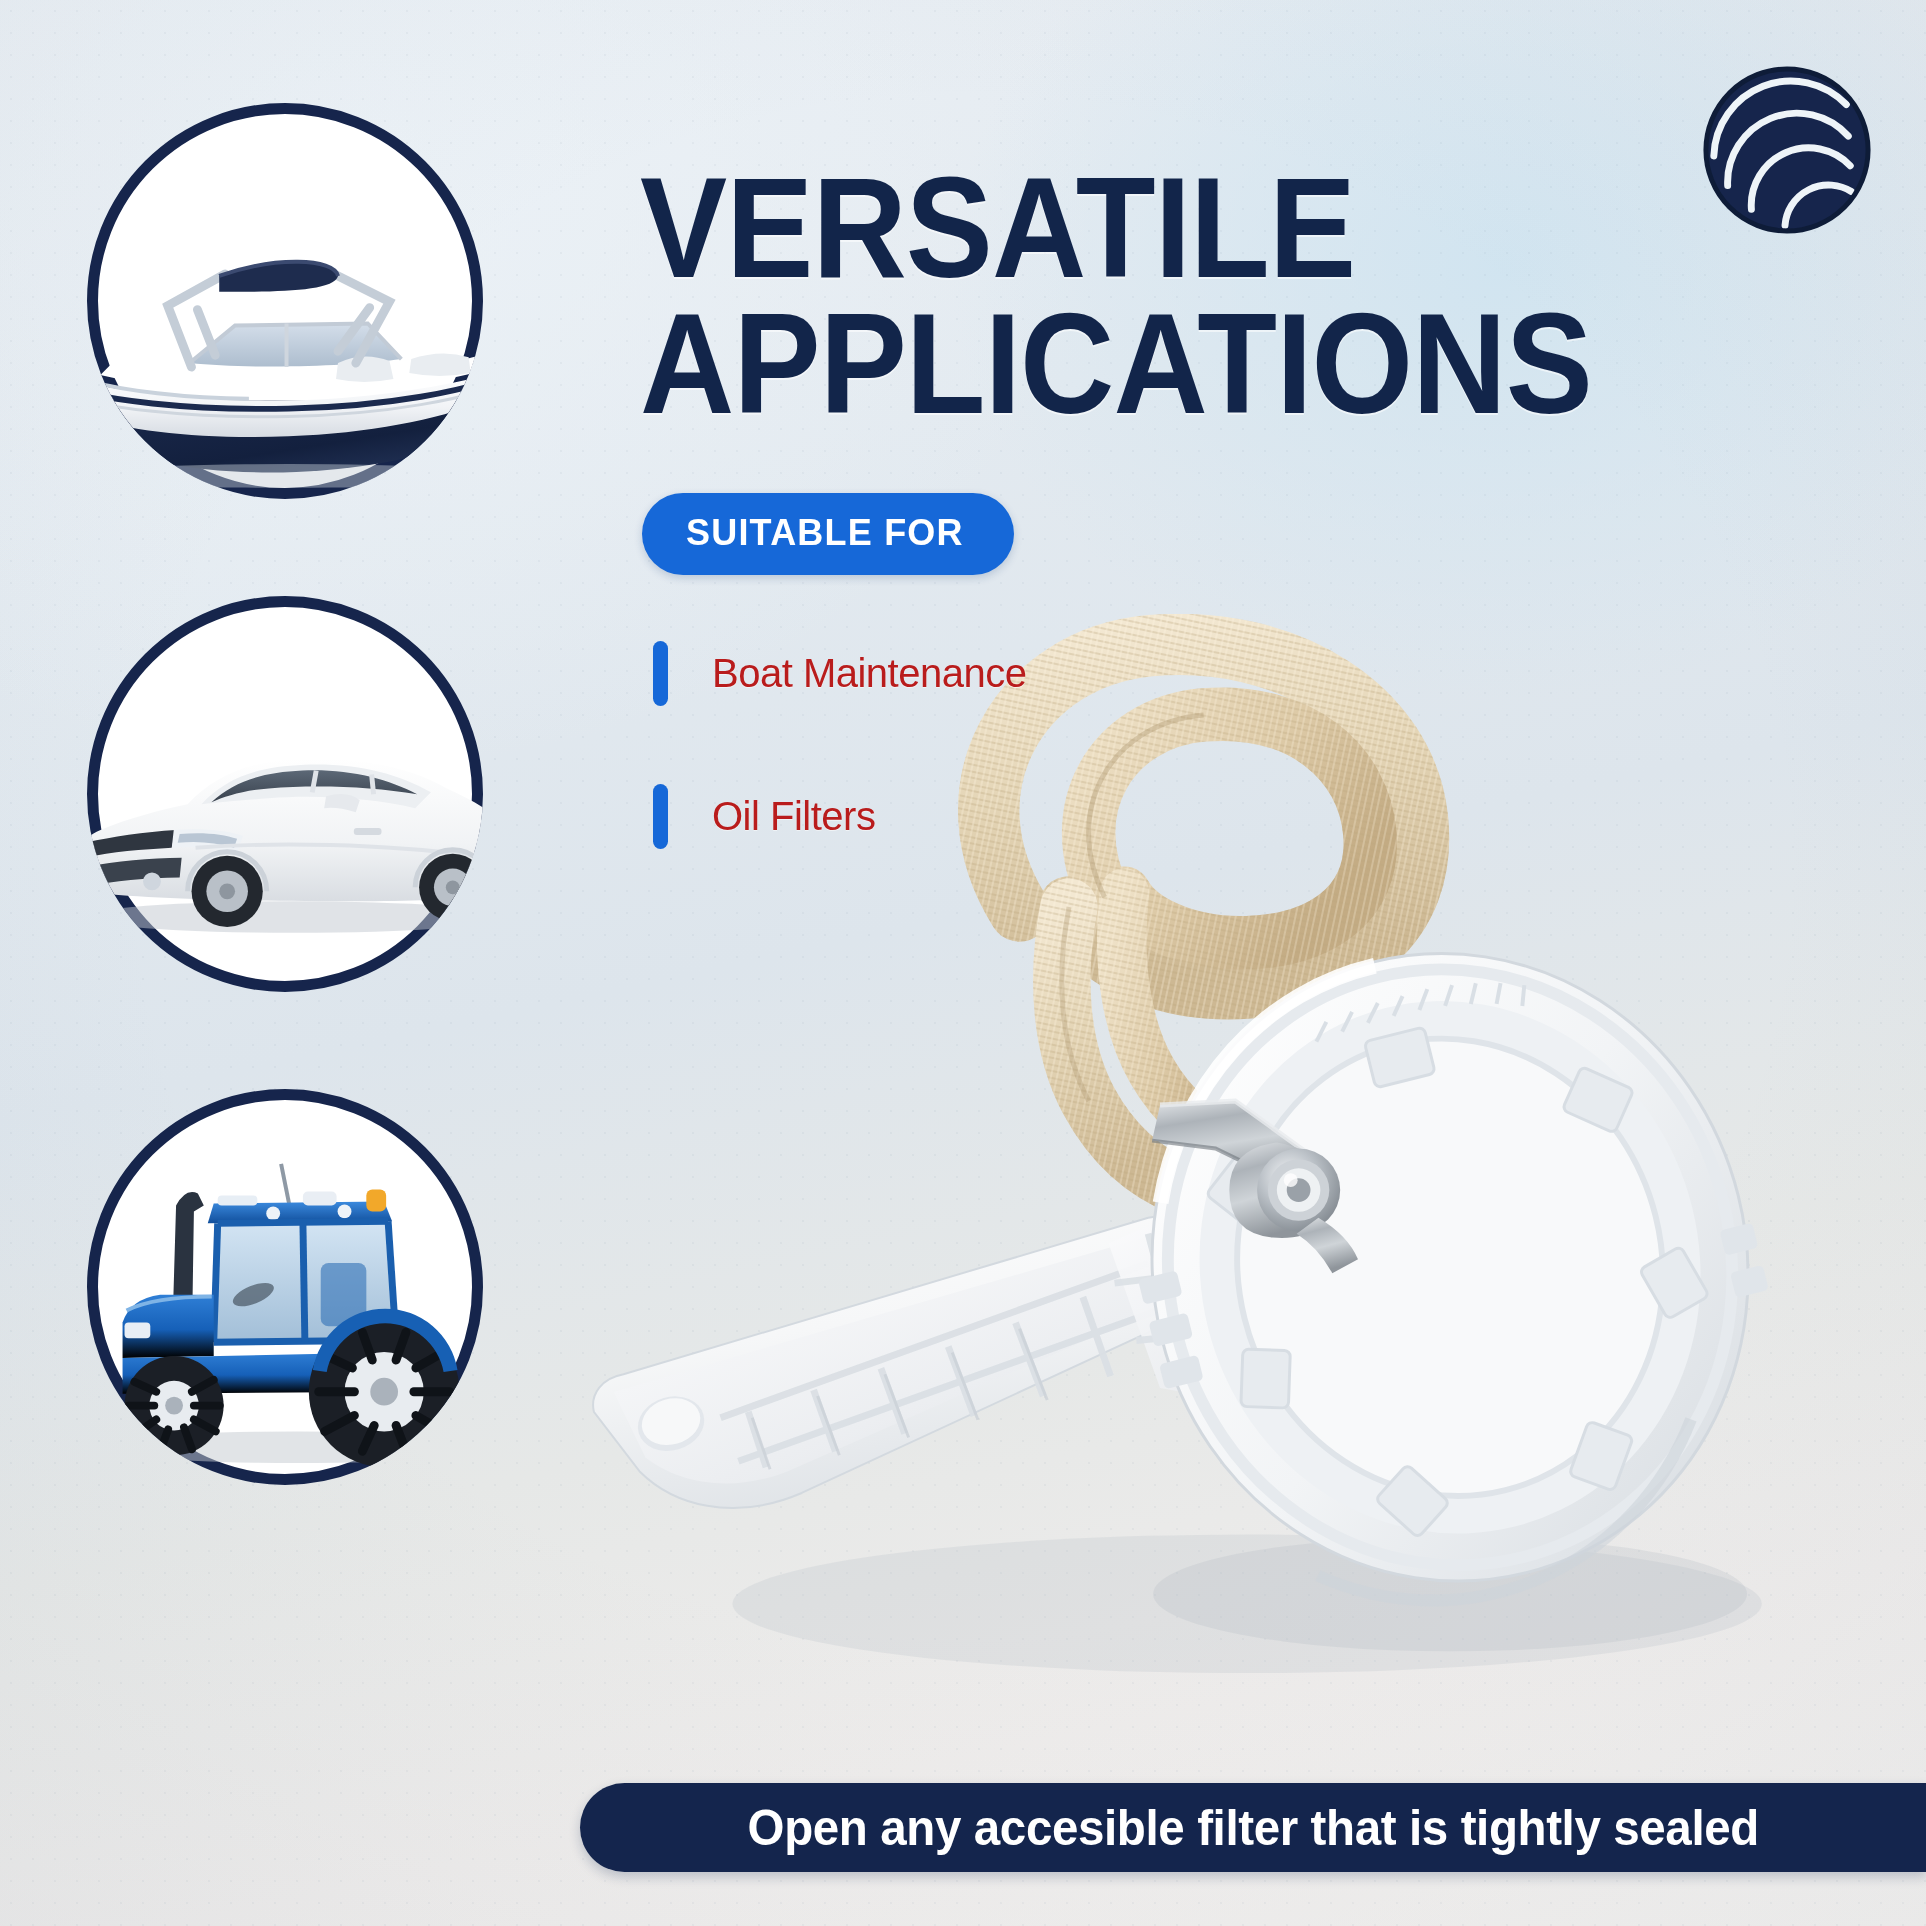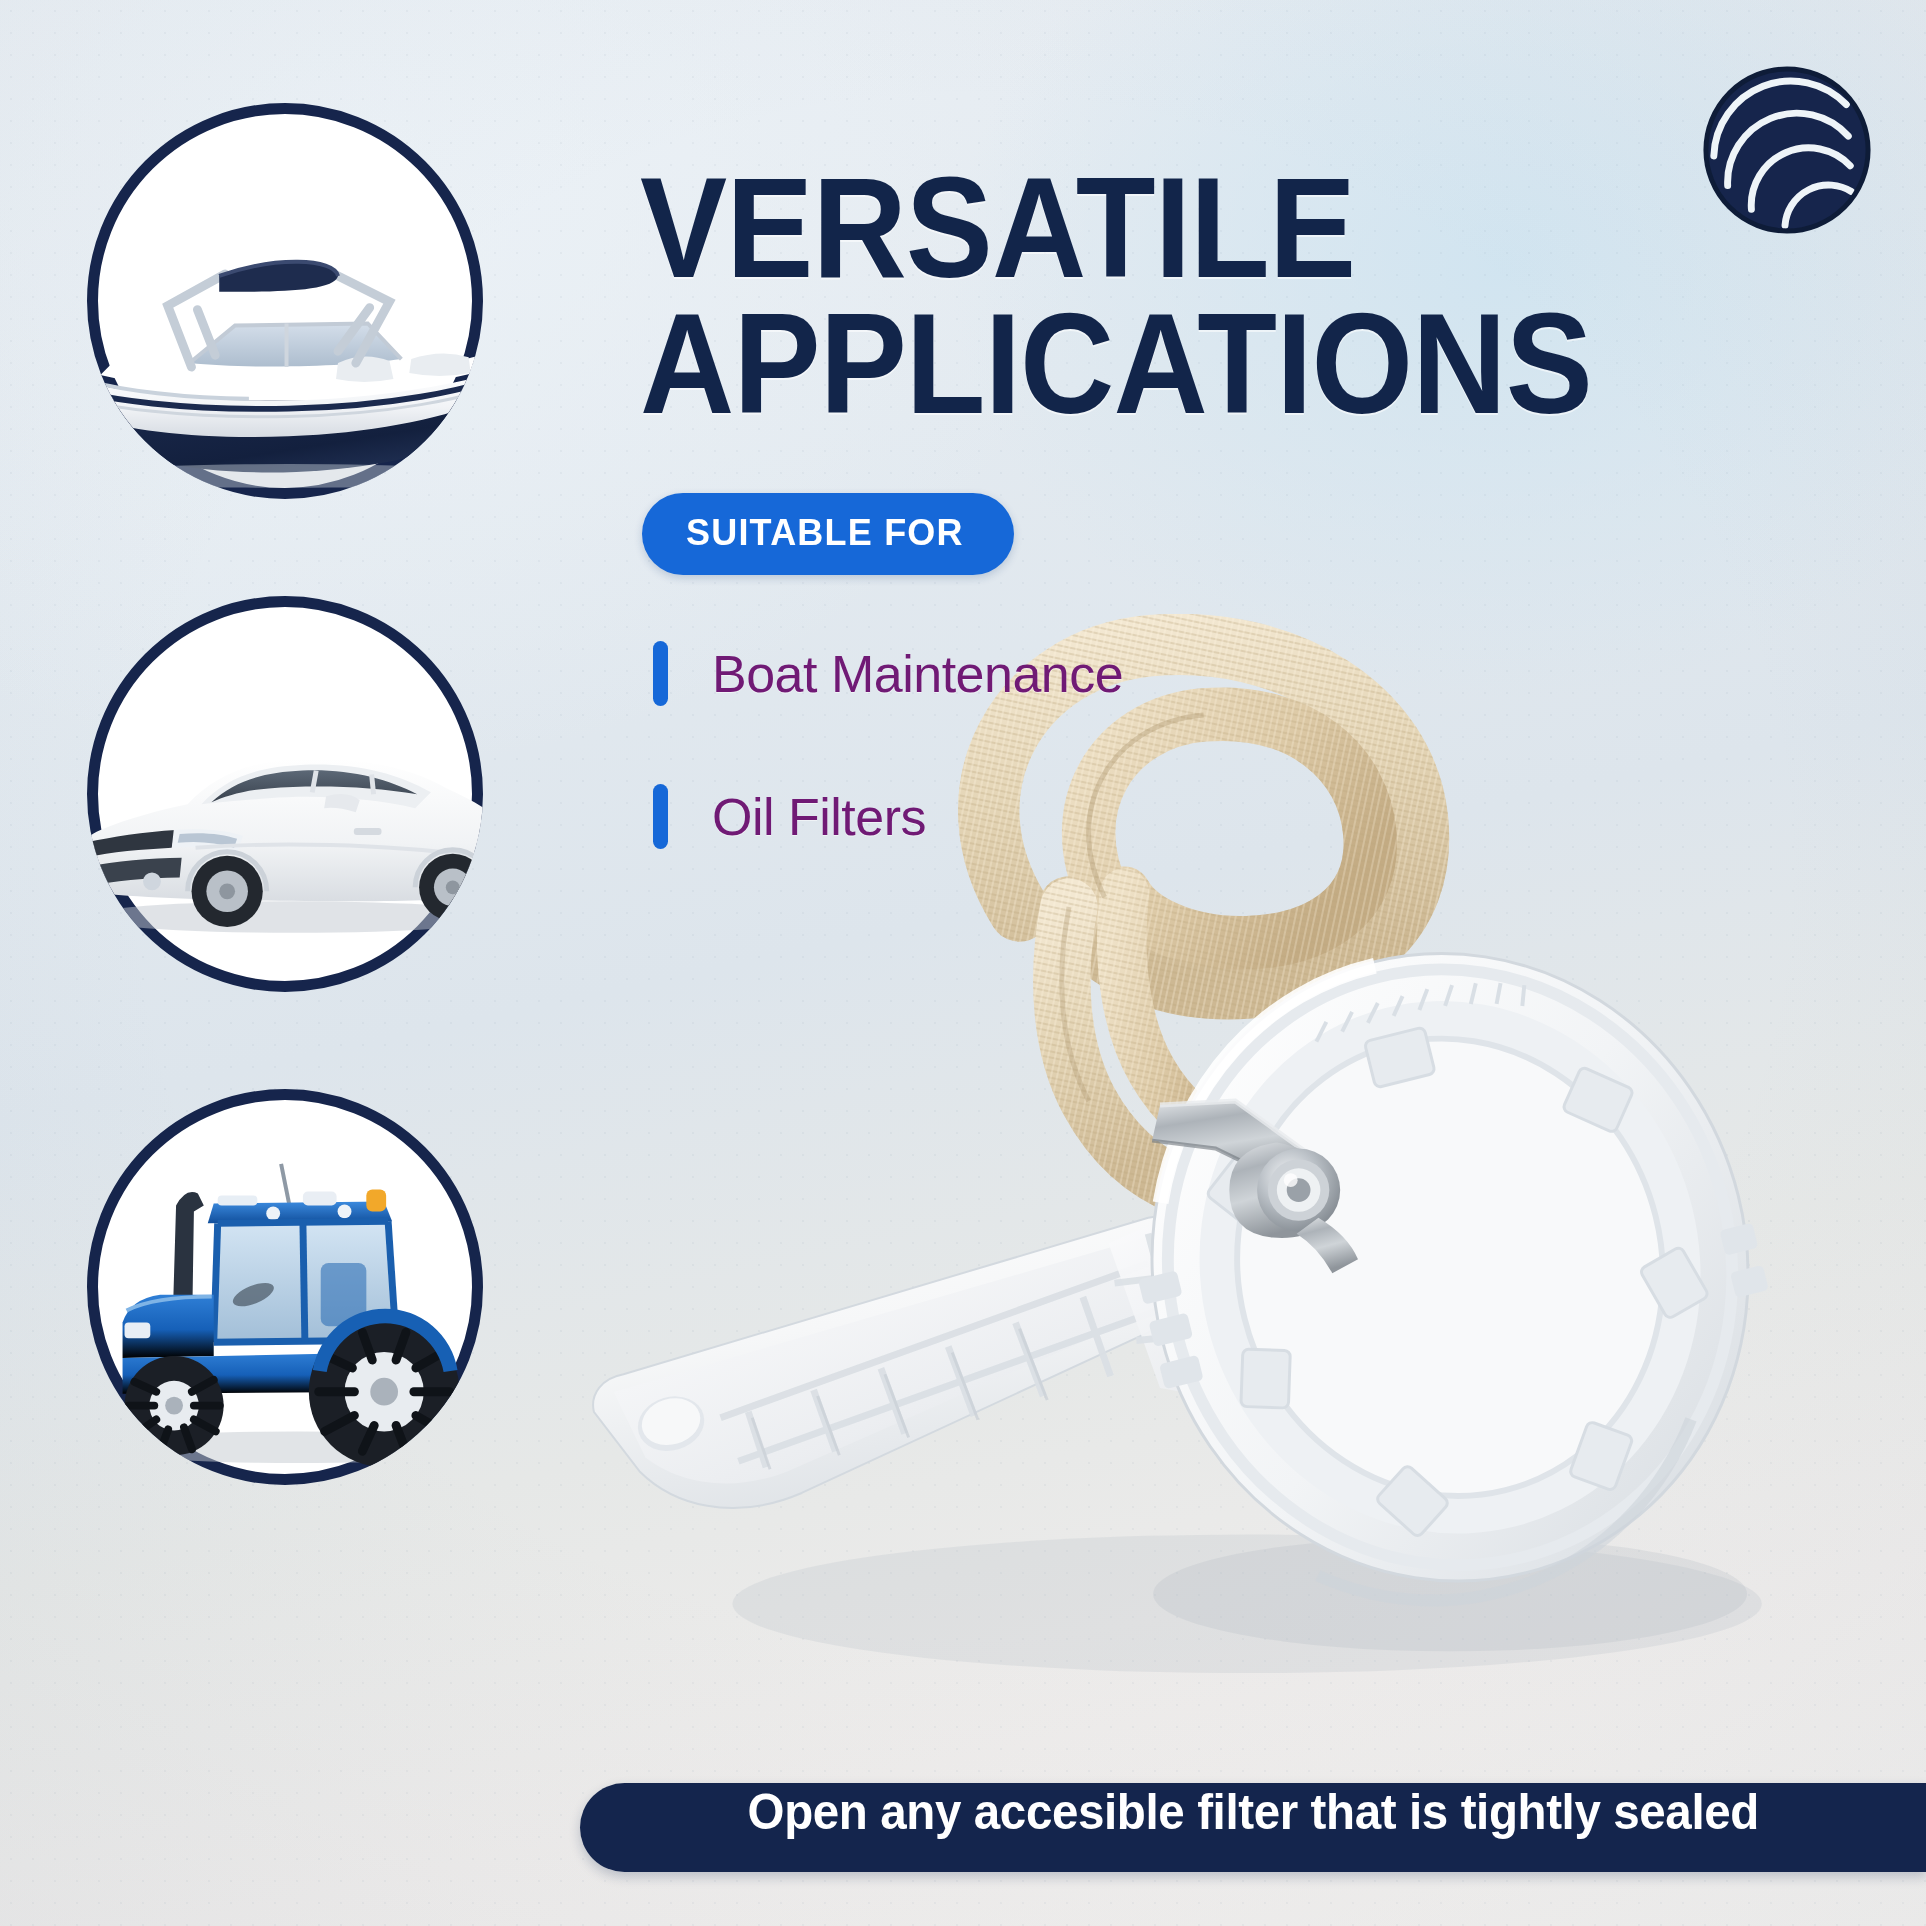--- a/index.html
+++ b/index.html
@@ -55,21 +55,21 @@
   }
 
   
   .list{ position:absolute; left:653px; top:626px; z-index:5; }
   .list-item{ display:flex; align-items:center; height:95px; margin-bottom:48px; }
   .bar{
     width:15px; height:65px; background:#1668d8;
     border-radius:8px; margin-right:44px; flex:none;
   }
   .item-label{
-    font-size:52px; color:#701a75; font-weight:400; letter-spacing:-0.5px;
+    font-size:40px; color:#b91c1c; font-weight:400; letter-spacing:-0.5px;
     text-shadow:0 1px 0 rgba(255,255,255,.5);
   }
 
   
   .circle{
     position:absolute; border-radius:50%;
     border:11px solid #16254c;
     background:#ffffff;
     z-index:4;
     overflow:visible;
@@ -90,21 +90,21 @@
   .tractor{ position:absolute; left:-18px; top:57px; width:446px; height:327px; }
 
   
   .product{ position:absolute; left:554px; top:614px; width:1317px; height:1168px; z-index:3; }
 
   
   .banner{
     position:absolute; left:580px; right:0; bottom:55px; height:89px; z-index:7;
     background:#14254d;
     border-radius:46px 0 0 46px;
-    display:flex; align-items:flex-start; justify-content:center;
+    display:flex; align-items:center; justify-content:center;
     box-shadow:0 5px 12px rgba(20,40,80,.22);
   }
   .banner span{
     color:#fff; font-size:50px; font-weight:700; letter-spacing:-0.4px;
     transform:scaleX(.95); white-space:nowrap;
   }
 </style>
 </head>
 <body>
 

